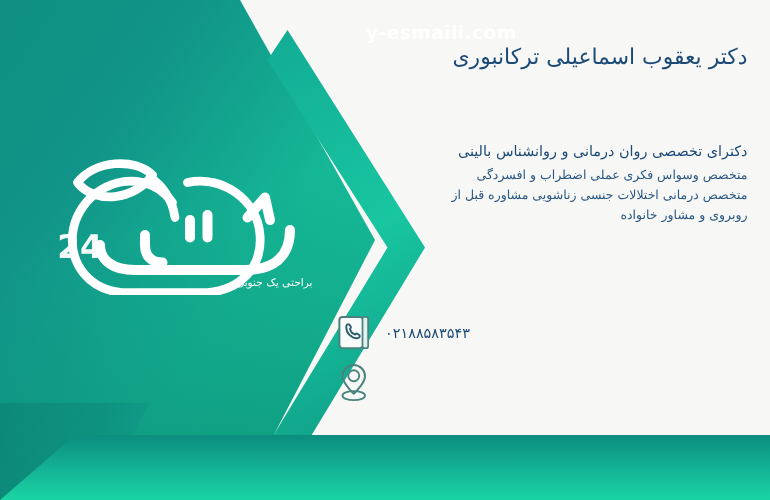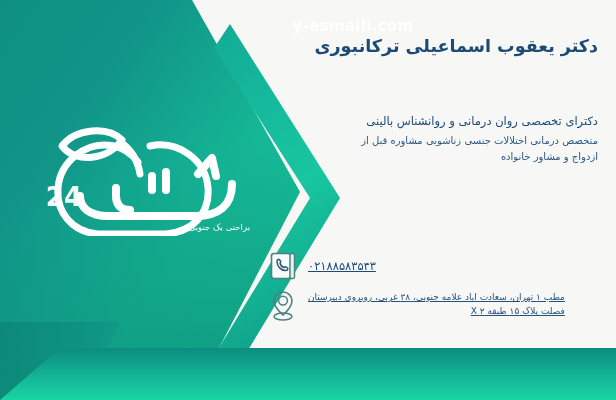--- a/index.html
+++ b/index.html
@@ -59,37 +59,37 @@
     font-family:"DejaVu Sans","Liberation Sans",sans-serif;
   }
 
   
   .info{
     position:absolute;right:18px;top:0;width:330px;height:400px;
     direction:rtl;text-align:right;color:#1f4e79;
   }
   .doc-name{
     position:absolute;right:0;top:36px;width:100%;
-    font-size:17.5px;font-weight:bold;color:#1b4a77;letter-spacing:.2px;
+    font-size:17.5px;font-weight:normal;color:#1b4a77;letter-spacing:.2px;
   }
   .doc-degree{
     position:absolute;right:0;top:114px;width:100%;
     font-size:11.5px;font-weight:normal;color:#1b4a77;
   }
   .spec{
     position:absolute;right:0;top:133px;width:100%;
     font-size:10px;line-height:16px;color:#2a5883;
   }
   .spec div{white-space:nowrap;}
 
   
   .row{position:absolute;right:0;display:flex;align-items:center;justify-content:flex-end;gap:10px;width:100%;}
   .row-phone{top:250px;}
   .row-addr{top:288px;}
-  .row-text{font-size:11.5px;color:#1b4a77;line-height:15px;direction:rtl;text-align:right;text-decoration:underline;}
+  .row-text{font-size:11.5px;color:#1b4a77;line-height:15px;direction:rtl;text-align:right;}
   .row-text.addr{font-size:9px;line-height:14px;color:#24527e;}
   .ico{width:30px;height:32px;flex:0 0 30px;color:#3f7a76;}
   .ico svg{display:block;}
 
   
   .footbar{
     position:absolute;left:0;bottom:0;width:616px;height:52px;
     background:linear-gradient(180deg,#0c8d7f 0%,#14b596 55%,#1ad4a4 100%);
     -webkit-clip-path:polygon(60px 0,616px 0,616px 52px,0 52px);
     clip-path:polygon(60px 0,616px 0,616px 52px,0 52px);
@@ -137,43 +137,40 @@
     </div>
   </div>
 
   <div class="info">
 
     <div class="doc-name">دکتر یعقوب اسماعیلی ترکانبوری</div>
 
     <div class="doc-degree">دکترای تخصصی روان درمانی و روانشناس بالینی</div>
 
     <div class="spec">
+      <div>متخصص وسواس فکری عملی اضطراب و  افسردگی</div>
       <div>متخصص درمانی اختلالات جنسی زناشویی مشاوره قبل از</div>
-      <div>ازدواج و مشاور خانواده</div>
+      <div>روبروی و مشاور خانواده</div>
     </div>
 
     <div class="row row-phone">
       <div class="row-text">۰۲۱۸۸۵۸۳۵۴۳</div>
       <div class="ico">
         <svg width="30" height="32" viewBox="0 0 30 32" fill="none">
           <rect x="3.5" y="3.5" width="19" height="25" rx="2.5" stroke="#4a837e" stroke-width="1.6" fill="#f7fbfa"></rect>
           <rect x="22" y="3.5" width="4.5" height="25" rx="1.6" stroke="#4a837e" stroke-width="1.4" fill="#e3f1ee"></rect>
           <path d="M9 11.5 C9 9.8 10.4 9 11.4 9.6 L12.6 11.3
                    C13 12 12.6 12.6 12 13 C12.4 15.2 14 17 16.2 17.6
                    C16.6 17 17.2 16.6 17.9 17 L19.6 18.2
                    C20.2 19.2 19.4 20.6 17.7 20.6 C13 20.6 9 16.4 9 11.5 Z" stroke="#2e5b70" stroke-width="1.5" fill="none" stroke-linejoin="round"></path>
         </svg>
       </div>
     </div>
 
     <div class="row row-addr">
-      <div class="row-text addr">
-        <div>مطب ۱ تهران، سعادت اباد علامه جنوبی، ۳۸ غربی، روبروی دبیرستان</div>
-        <div>فصلت پلاک ۱۵ طبقه ۲ X</div>
-      </div>
       <div class="ico">
         <svg width="30" height="34" viewBox="0 0 30 34" fill="none">
           <ellipse cx="15" cy="28.5" rx="9" ry="3.6" stroke="#4a837e" stroke-width="1.5" fill="none"></ellipse>
           <path d="M15 4 C19.9 4 24 8 24 12.9 C24 18.6 15 27 15 27
                    C15 27 6 18.6 6 12.9 C6 8 10.1 4 15 4 Z" stroke="#4a837e" stroke-width="1.6" fill="none" stroke-linejoin="round"></path>
           <circle cx="15" cy="12.6" r="4.4" stroke="#4a837e" stroke-width="1.5" fill="none"></circle>
         </svg>
       </div>
     </div>
   </div>

